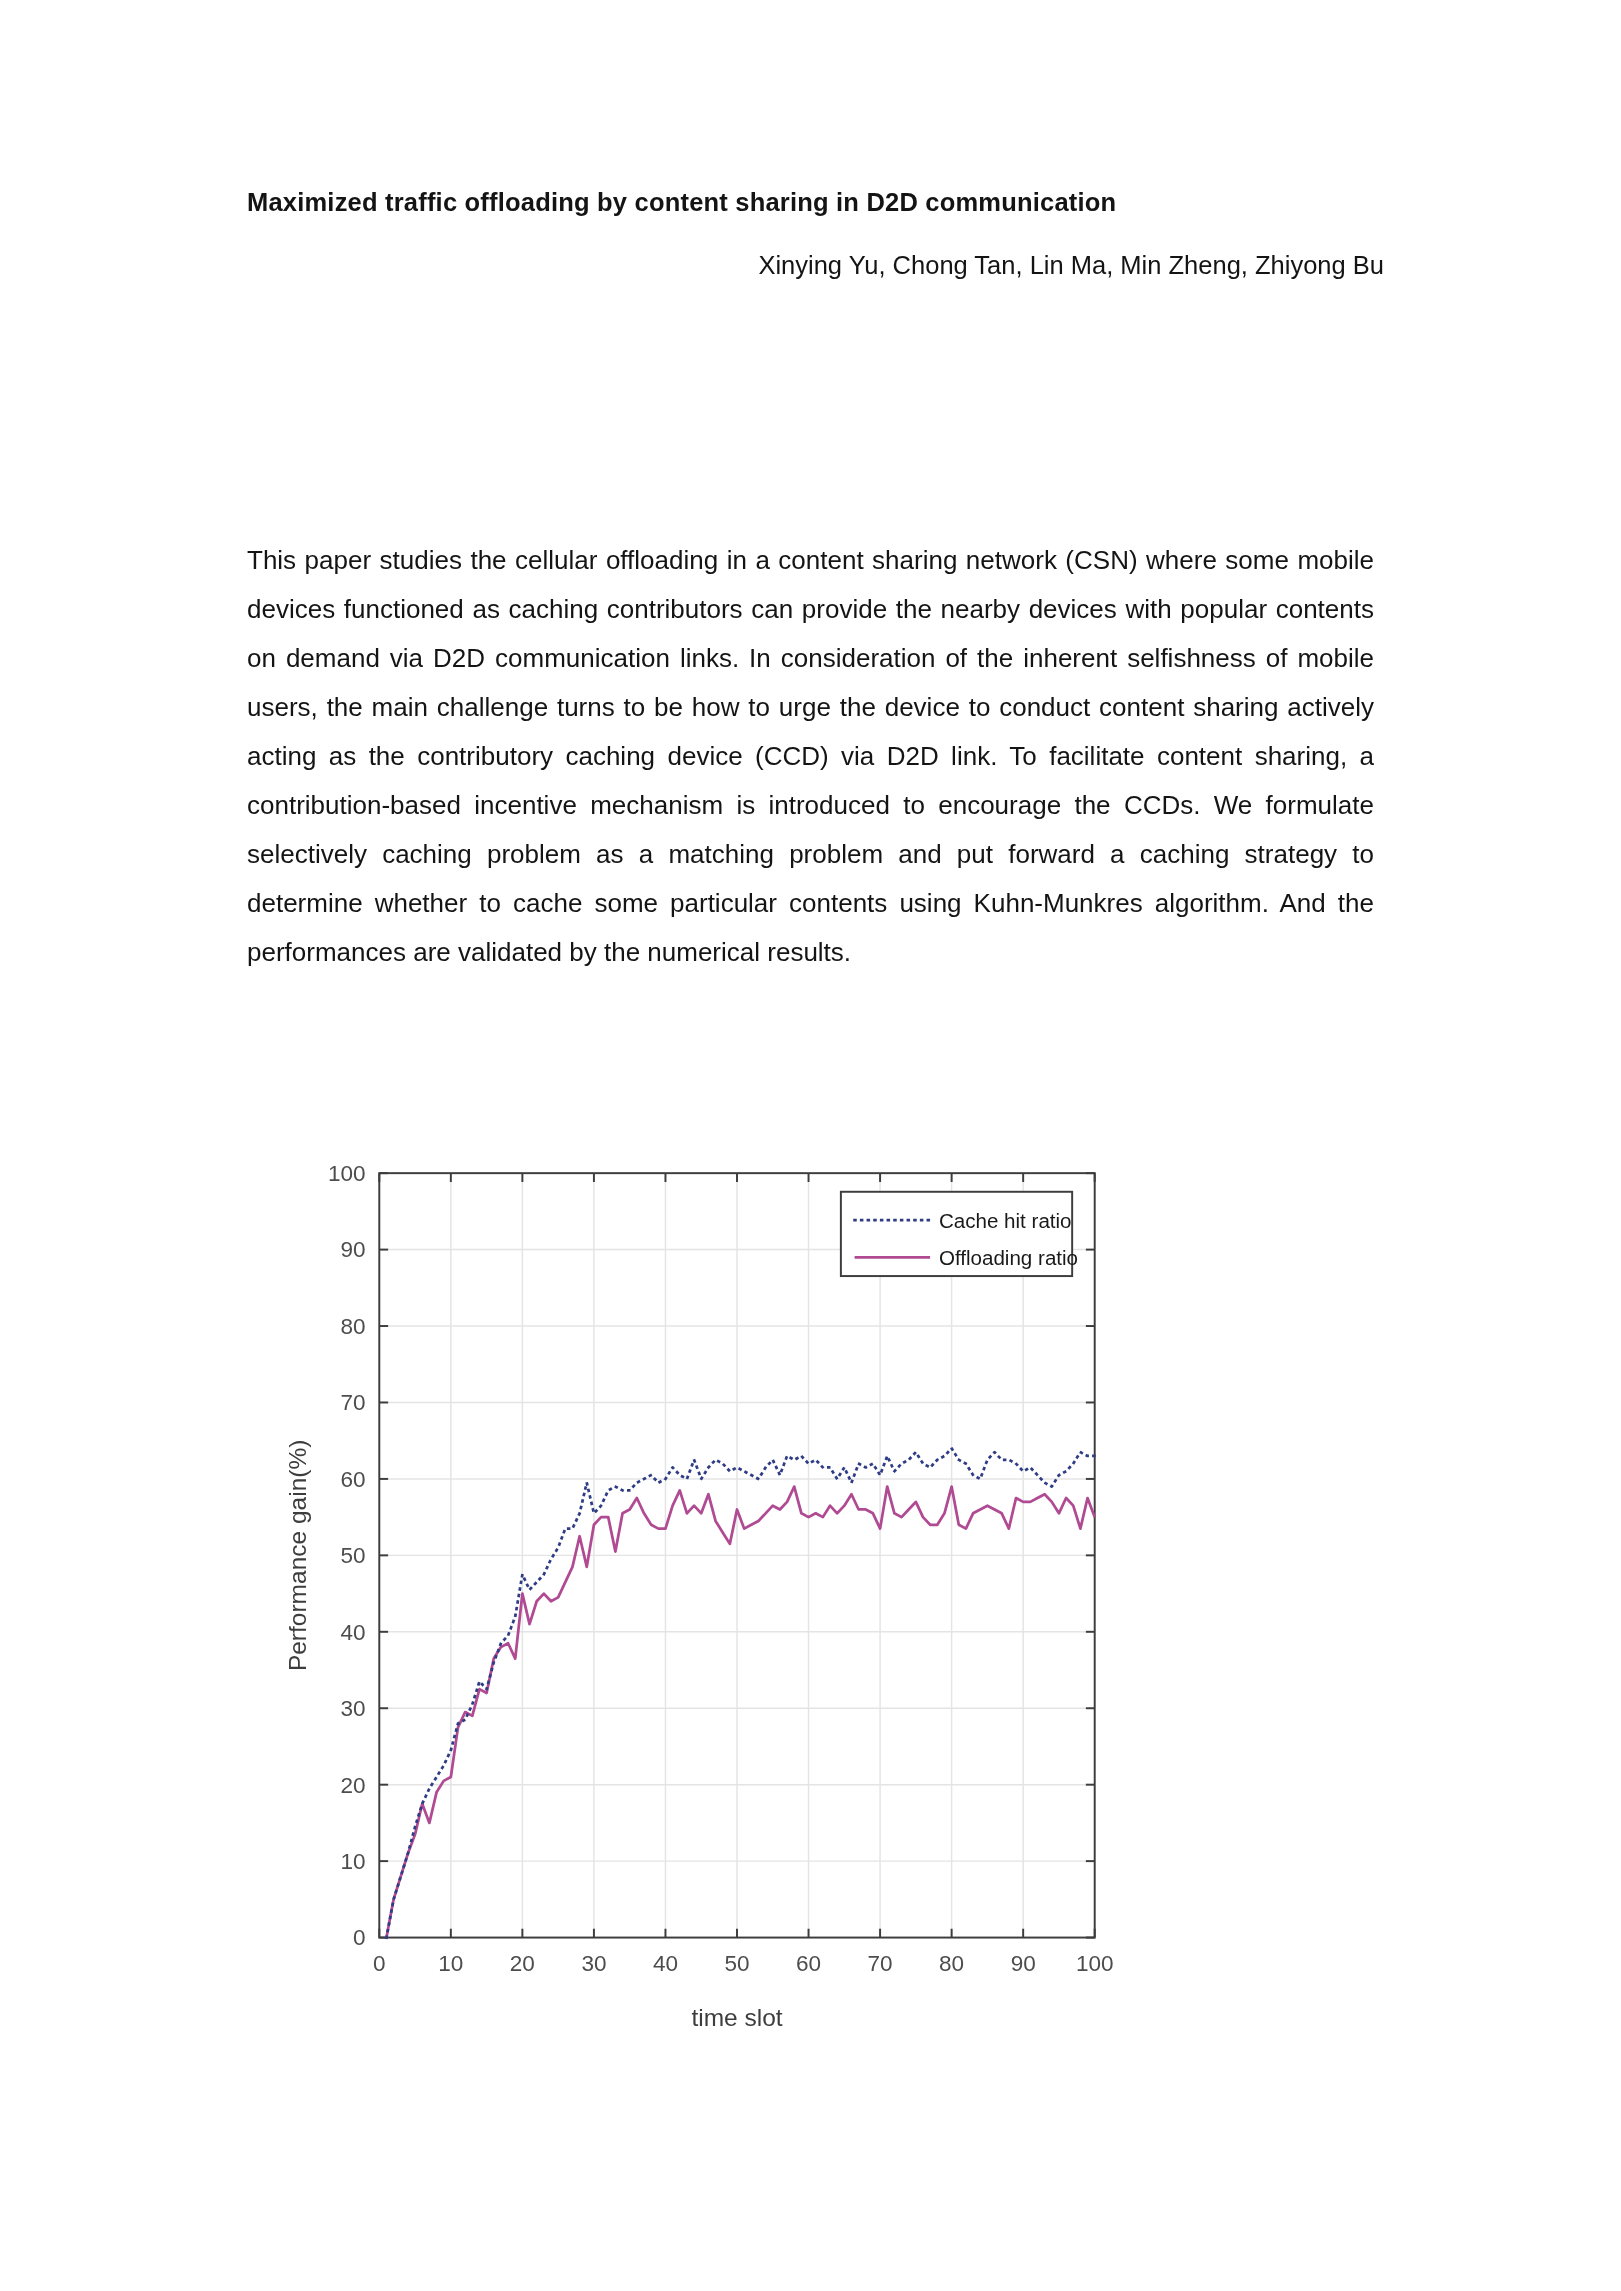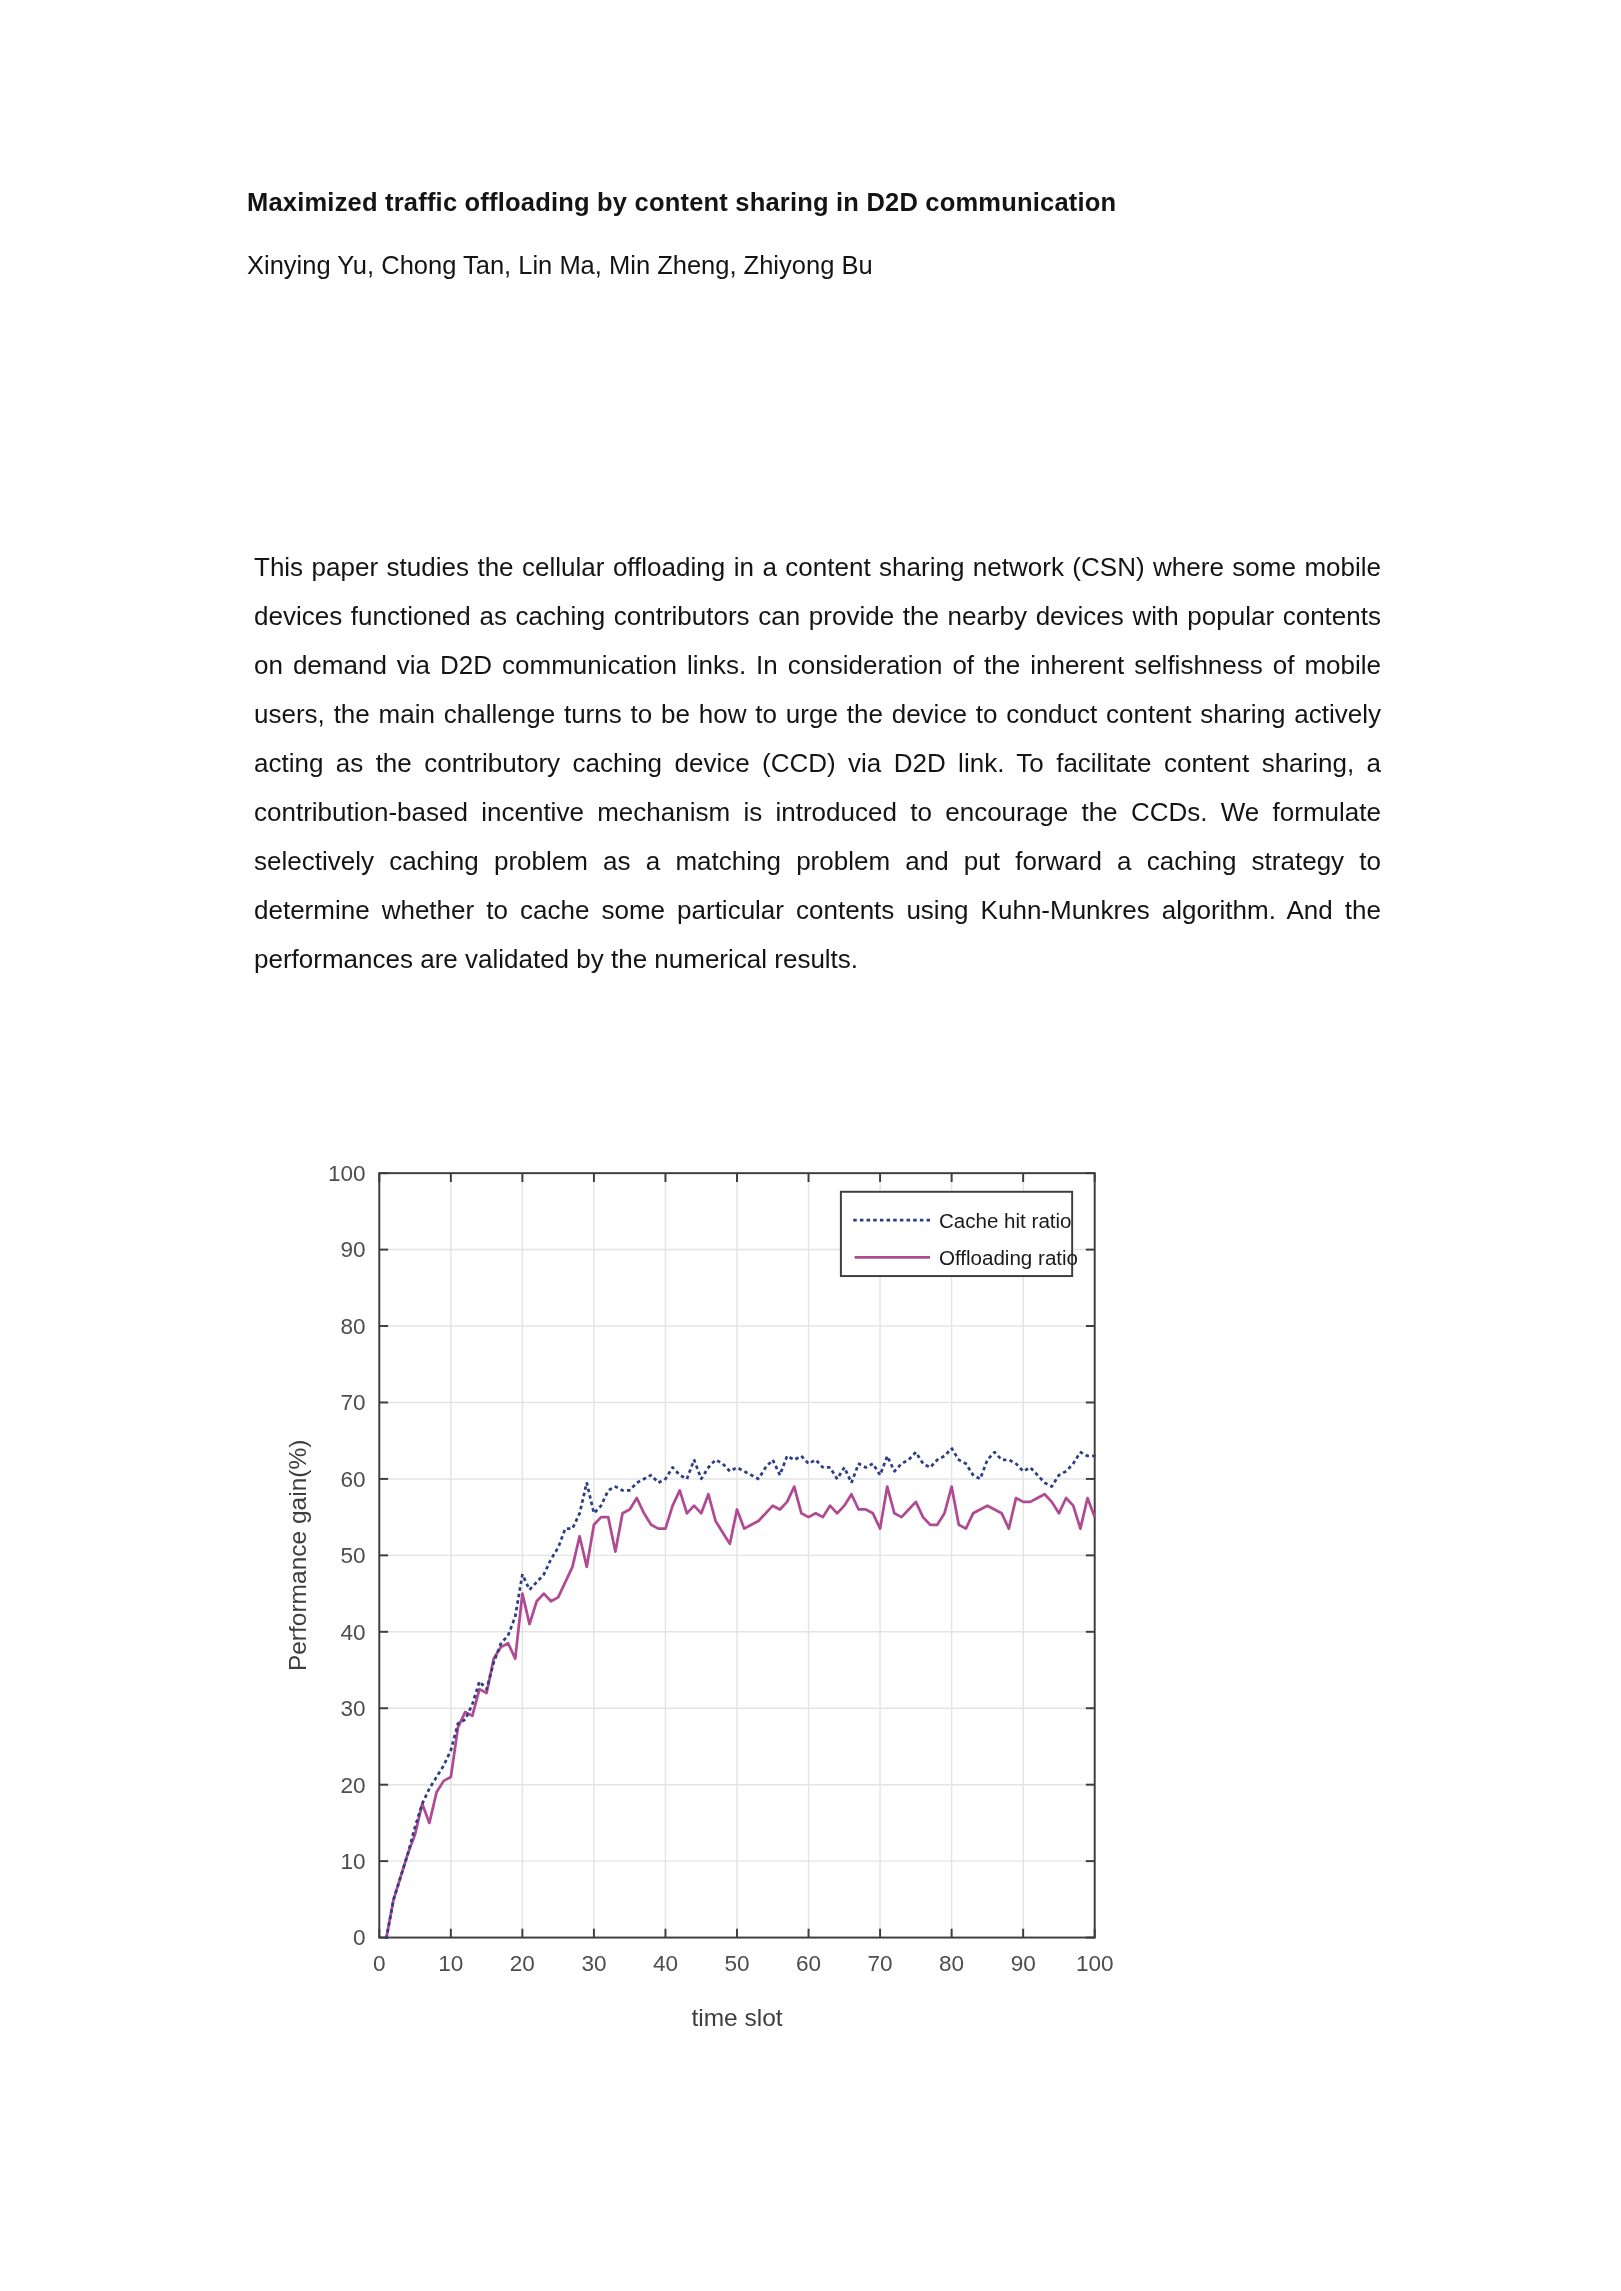--- a/index.html
+++ b/index.html
@@ -1,22 +1,22 @@
 <!DOCTYPE html>
 <html><head>
 <meta charset="utf-8">
 <style>
   html,body{margin:0;padding:0;background:#ffffff;}
   body{width:1621px;height:2292px;font-family:"Liberation Sans",sans-serif;color:#141414;}
   .page{position:relative;width:1621px;height:2292px;background:#ffffff;overflow:hidden;border-radius:20px;}
   .paper-title{position:absolute;left:247px;top:188px;width:1137px;margin:0;
     font-size:25.5px;font-weight:bold;letter-spacing:0.2px;}
-  .authors{position:absolute;left:247px;top:251px;width:1137px;margin:0;font-size:25.5px;}
+  .authors{position:absolute;left:247px;top:251px;width:1137px;margin:0;font-size:25.5px;text-align:right;}
   .venue{position:absolute;left:247px;top:406px;width:1137px;margin:0;font-size:25.5px;}
-  .abstract{position:absolute;left:247px;top:536px;width:1127px;margin:7px;
+  .abstract{position:absolute;left:247px;top:536px;width:1127px;margin:0;
     font-size:26px;line-height:49px;text-align:justify;}
   figure.chart-figure{position:absolute;left:247px;top:1127px;margin:0;width:882px;height:941px;}
   svg text{font-family:"Liberation Sans",sans-serif;}
 </style>
 </head>
 <body>
 
 <div class="page">
   <h1 class="paper-title">Maximized traffic offloading by content sharing in D2D communication</h1>
   <p class="authors">Xinying Yu, Chong Tan, Lin Ma, Min Zheng, Zhiyong Bu</p>

